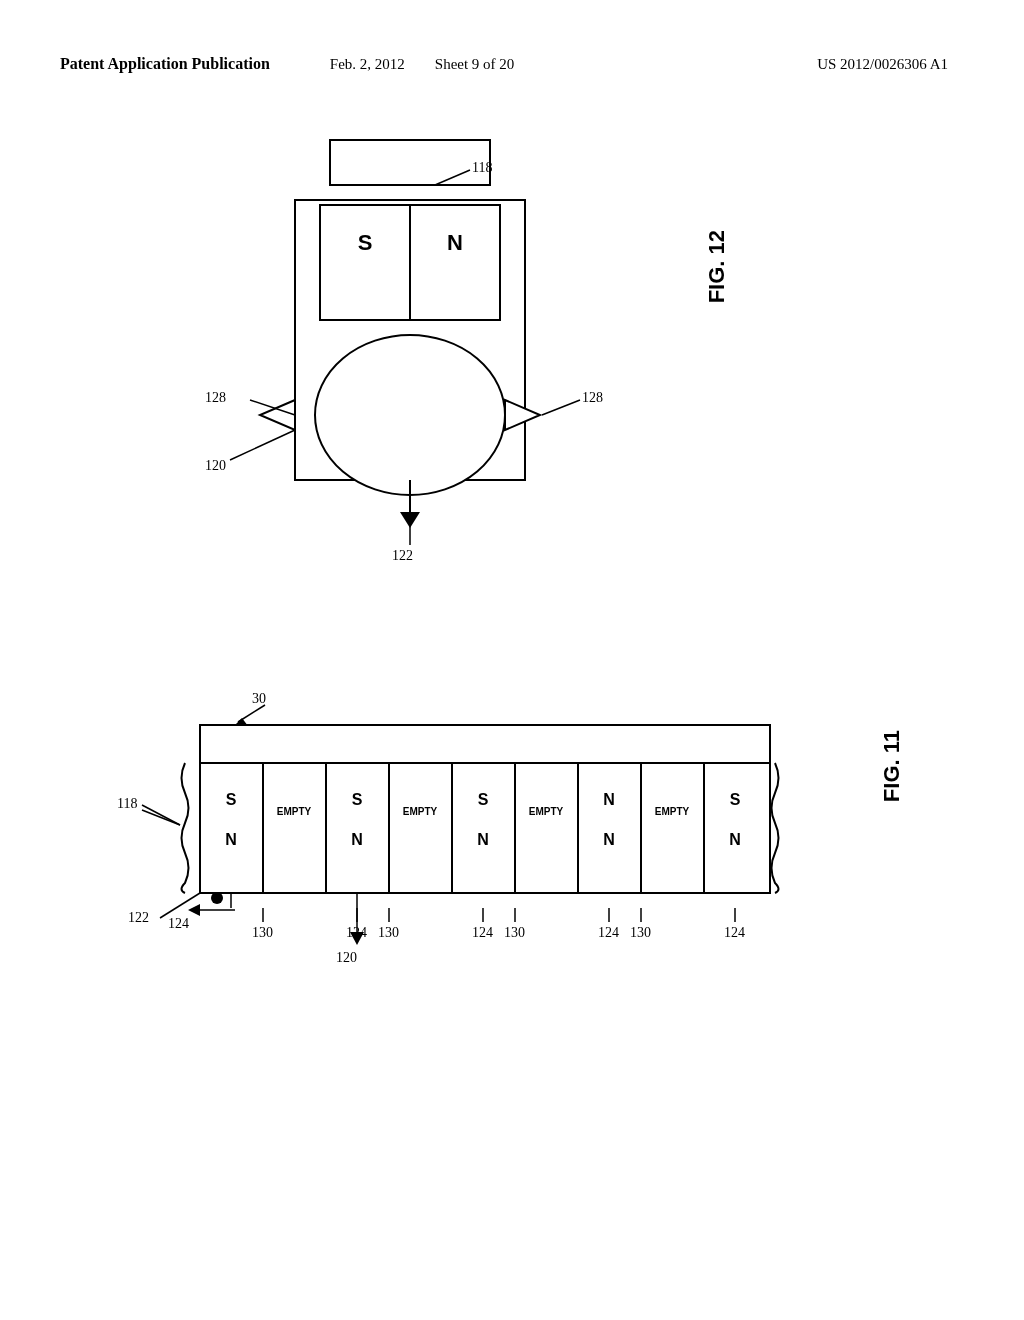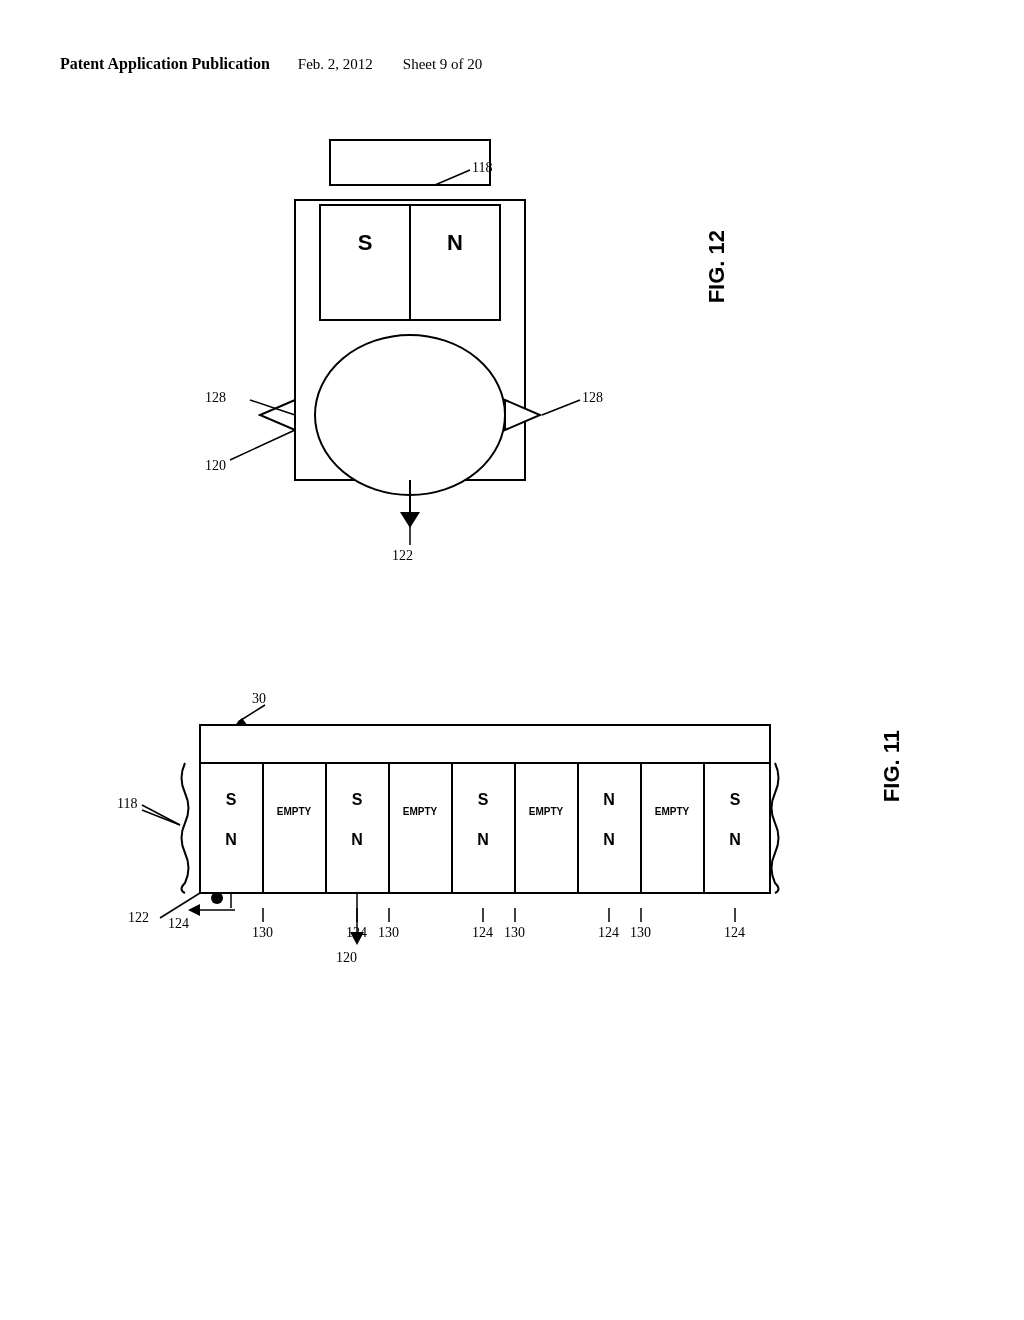--- a/index.html
+++ b/index.html
@@ -23,40 +23,41 @@
       padding: 0 60px;
       font-size: 15px;
     }
     .header-title {
       font-weight: bold;
       font-size: 16px;
       flex: 0 0 auto;
     }
     .header-date {
       flex: 0 0 auto;
-      margin-left: 28px;
+      margin-left: 60px;
     }
     .header-sheet {
       flex: 0 0 auto;
       margin-left: 30px;
       text-align: center;
     }
     .header-patent {
       flex: 1;
       text-align: right;
       font-size: 15px;
     }
   </style>
 </head>
 <body>
 
 <div class="header">
   <span class="header-title">Patent Application Publication</span>
   <span class="header-date">Feb. 2, 2012</span>
   <span class="header-sheet">Sheet 9 of 20</span>
+  <span class="header-patent">US 2012/0026306 A1</span>
 </div>
 
 <div style="position:absolute; top:130px; left:150px; width:600px; height:460px;">
   <svg width="600" height="460" style="position:absolute;top:0;left:0;">
 
     <rect x="180" y="10" width="160" height="45" fill="white" stroke="black" stroke-width="2"></rect>
 
     <rect x="145" y="70" width="230" height="280" fill="white" stroke="black" stroke-width="2"></rect>
 
     <rect x="170" y="75" width="180" height="115" fill="white" stroke="black" stroke-width="2"></rect>

